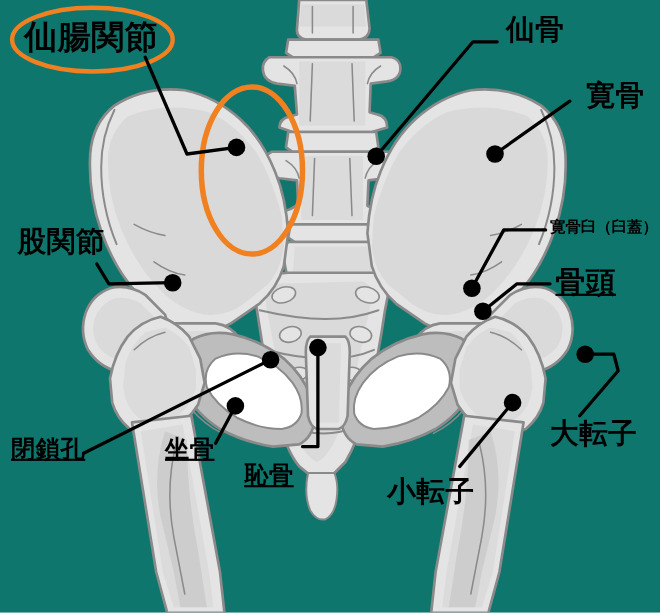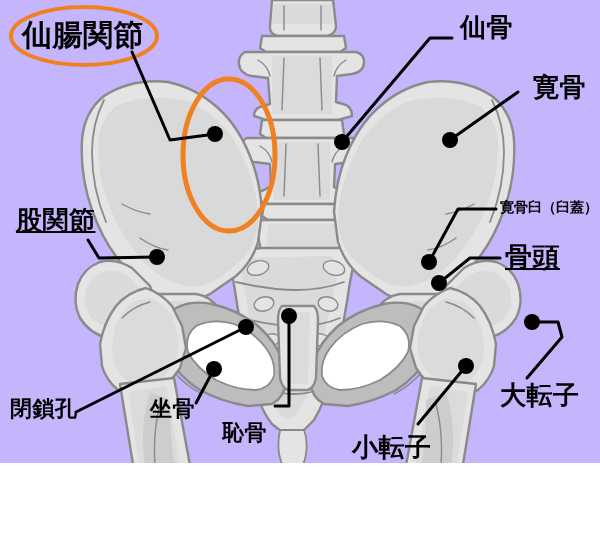--- a/index.html
+++ b/index.html
@@ -7,43 +7,43 @@
     margin: 0;
     padding: 0;
     background: #ffffff;
   }
   body {
     font-family: "DejaVu Sans", "Liberation Sans", sans-serif;
   }
   #stage {
     position: relative;
     width: 600px;
-    height: 463px;
-    background: #c4b5fd;
+    height: 557px;
+    background: #0f766e;
     overflow: hidden;
   }
   #art {
     position: absolute;
     left: 0;
     top: 0;
     width: 600px;
     height: 557px;
   }
   .lbl {
     position: absolute;
     color: #000000;
     font-weight: 700;
     white-space: nowrap;
     line-height: 1;
     letter-spacing: 0.5px;
     font-family: "DejaVu Sans", "Liberation Sans", sans-serif;
   }
   .lbl-lg  { font-size: 26px; }
   .lbl-md  { font-size: 27px; }
-  .lbl-sm  { font-size: 22px; }
+  .lbl-sm  { font-size: 22px; text-decoration: underline; }
   .lbl-xs  { font-size: 14px; font-weight: 700; letter-spacing: 0px; }
   .lbl-hl  { font-size: 30px; }
 </style>
 </head>
 <body>
 
 <div id="stage">
 
   <svg id="art" viewBox="0 0 600 557">
     <defs>
@@ -194,21 +194,21 @@
         <circle cx="450" cy="140" r="8" fill="#000000"></circle>
         <circle cx="429" cy="262" r="8" fill="#000000"></circle>
         <circle cx="439" cy="283" r="8" fill="#000000"></circle>
         <circle cx="532" cy="322" r="8" fill="#000000"></circle>
         <circle cx="466" cy="366" r="8" fill="#000000"></circle>
       </g>
   </svg>
 
   <div id="labels-layer">
       <div class="lbl lbl-hl" style="left: 22px; top: 20px; color: rgb(0, 0, 0);">仙腸関節</div>
-      <div class="lbl lbl-lg" style="left: 16px; top: 207px; color: rgb(0, 0, 0); text-decoration: underline;">股関節</div>
+      <div class="lbl lbl-lg" style="left: 16px; top: 207px; color: rgb(0, 0, 0);">股関節</div>
       <div class="lbl lbl-sm" style="left: 10px; top: 398px; color: rgb(0, 0, 0);">閉鎖孔</div>
       <div class="lbl lbl-sm" style="left: 150px; top: 398px; color: rgb(0, 0, 0);">坐骨</div>
       <div class="lbl lbl-sm" style="left: 222px; top: 422px; color: rgb(0, 0, 0);">恥骨</div>
       <div class="lbl lbl-lg" style="left: 460px; top: 14px; color: rgb(0, 0, 0);">仙骨</div>
       <div class="lbl lbl-lg" style="left: 522px; top: 74px; color: rgb(0, 0, 0); margin-left: 11px;">寛骨</div>
       <div class="lbl lbl-xs" style="left: 500px; top: 200px; color: rgb(0, 0, 0);">寛骨臼（臼蓋）</div>
       <div class="lbl lbl-md" style="left: 505px; top: 243px; color: rgb(0, 0, 0); text-decoration: underline;">骨頭</div>
       <div class="lbl lbl-lg" style="left: 500px; top: 382px; color: rgb(0, 0, 0);">大転子</div>
       <div class="lbl lbl-lg" style="left: 352px; top: 434px; color: rgb(0, 0, 0); text-align: center;">小転子</div>
     </div>

